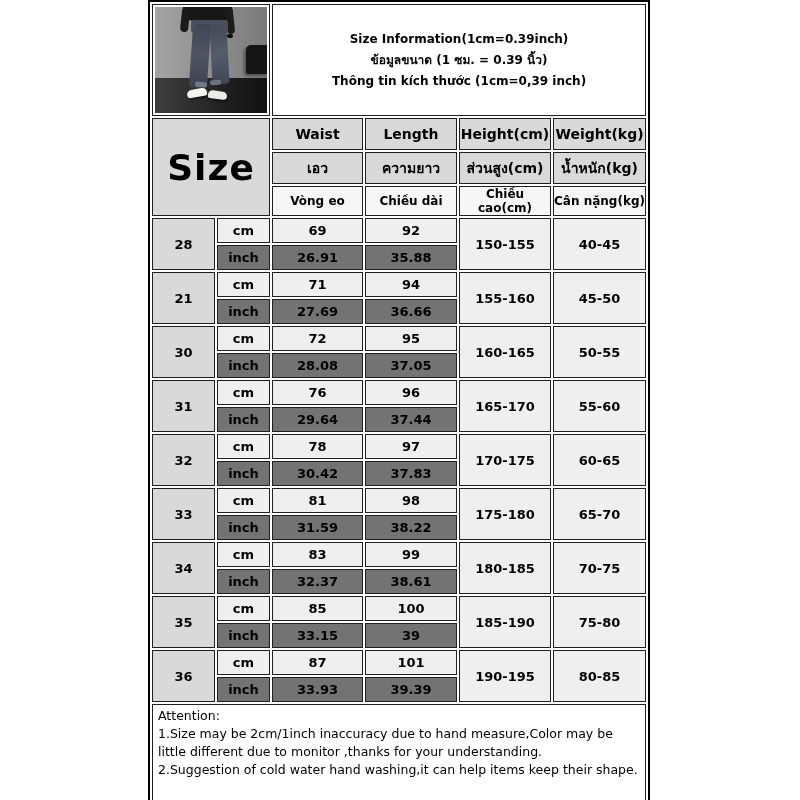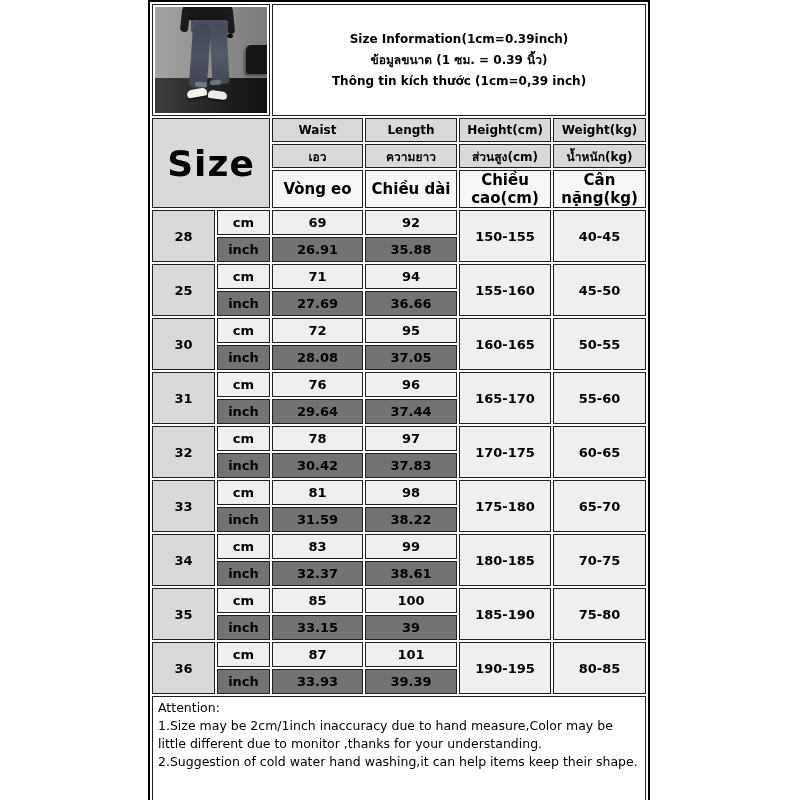--- a/index.html
+++ b/index.html
@@ -7,22 +7,22 @@
           font-family:"DejaVu Sans","Liberation Sans",sans-serif;color:var(--text,#000);}
   table.size-sheet{position:absolute;left:148px;top:0;width:502px;table-layout:fixed;
           border-collapse:separate;border-spacing:2px;border:2px solid var(--table-border,#000);
           background:var(--page-bg,#fff);}
   td{border:1px solid var(--cell-border,#1f1f1f);box-sizing:border-box;padding:0;
      text-align:center;vertical-align:middle;font-weight:bold;font-size:13px;overflow:hidden;}
   
   td.photo-td{height:112px;background:#fff;padding:2px;}
   td.info-td{background:#fff;font-size:12px;line-height:1.75;}
   
-  td.hdr{height:24px;background:var(--header-bg,#d9d9d9);font-size:12px;}
-  td.hdr3{height:20px;background:var(--subheader-bg,#f6f6f6);font-size:15px;}
+  td.hdr{height:32px;background:var(--header-bg,#d9d9d9);font-size:14px;}
+  td.hdr3{height:20px;background:var(--subheader-bg,#f6f6f6);font-size:12px;}
   td.size-big{background:var(--header-bg,#d9d9d9);font-size:36px;letter-spacing:1px;}
   
   tr.data td{height:25px;}
   td.c-size{background:var(--header-bg,#d9d9d9);margin-top:12px;}
   td.cm{background:var(--alt-row-bg,#efefef);}
   td.inch{background:#737373;}
   td.c-range{background:var(--alt-row-bg,#efefef);margin-top:28px;}
   
   td.attention-td{height:122px;background:#fff;text-align:left;vertical-align:top;
       font-weight:normal;font-size:12.5px;line-height:1.45;padding:2px 5px;}
@@ -121,21 +121,21 @@
           <td class="cm">92</td>
           <td class="c-range" rowspan="2">150-155</td>
           <td class="c-range" rowspan="2">40-45</td>
         </tr>
         <tr class="data">
           <td class="inch">inch</td>
           <td class="inch">26.91</td>
           <td class="inch">35.88</td>
         </tr>
         <tr class="data">
-          <td class="c-size" rowspan="2">25</td>
+          <td class="c-size" rowspan="2">21</td>
           <td class="cm">cm</td>
           <td class="cm">71</td>
           <td class="cm">94</td>
           <td class="c-range" rowspan="2">155-160</td>
           <td class="c-range" rowspan="2">45-50</td>
         </tr>
         <tr class="data">
           <td class="inch">inch</td>
           <td class="inch">27.69</td>
           <td class="inch">36.66</td>

